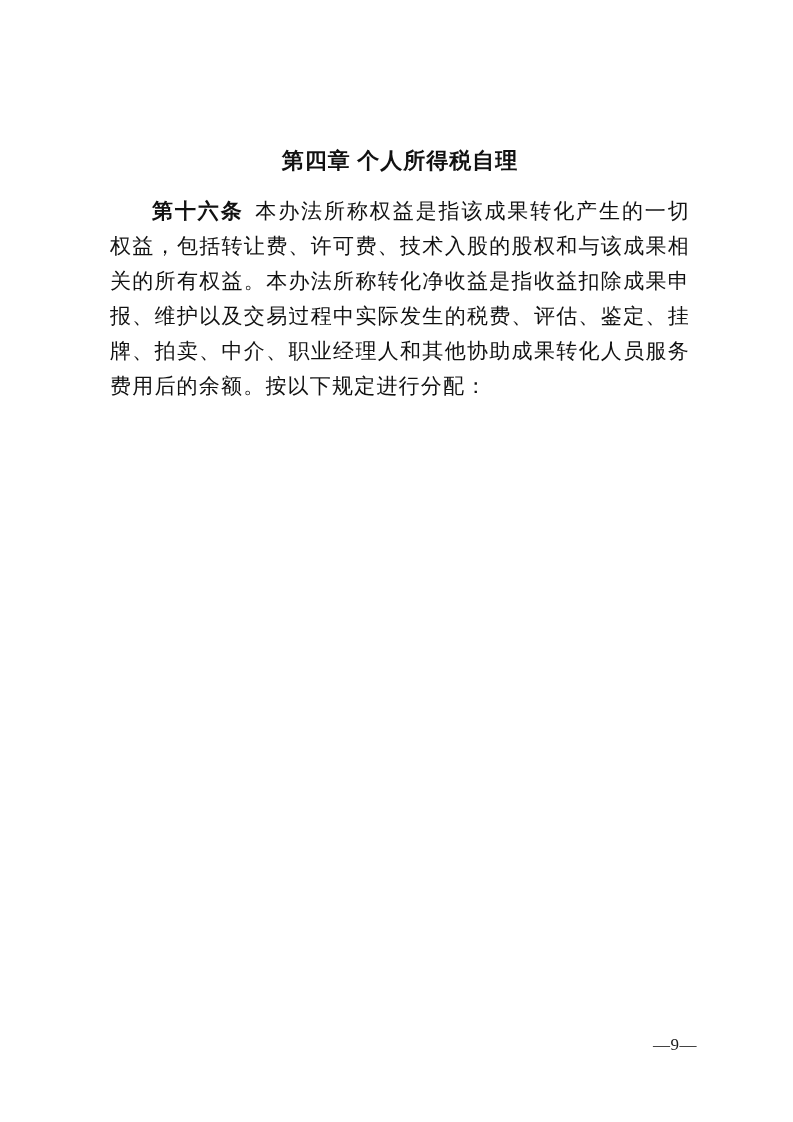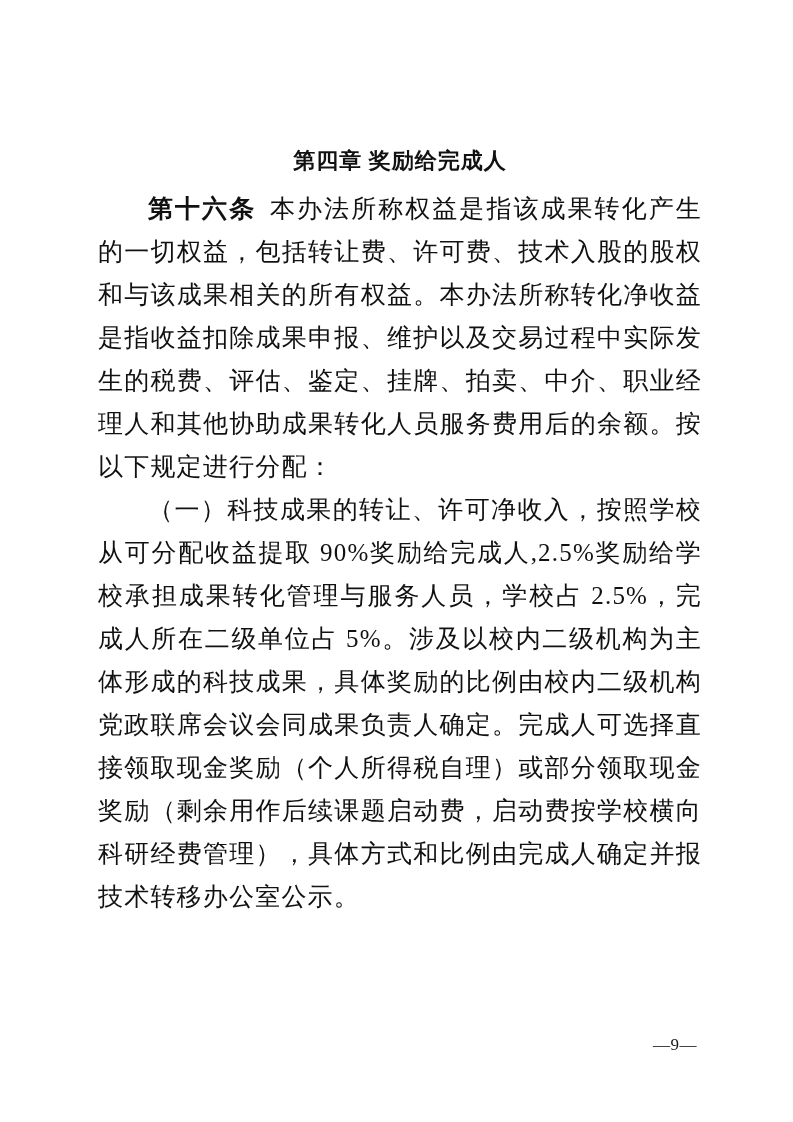--- a/index.html
+++ b/index.html
@@ -24,23 +24,23 @@
   }
   .chapter-heading {
     margin: 0 0 5px 0;
     font-size: 22px;
     font-weight: bold;
     text-align: center;
     line-height: 43px;
     letter-spacing: 1px;
   }
   .para {
-    margin: 0;
-    font-size: 25px;
-    line-height: 43px;
+    margin: 12px;
+    font-size: 21px;
+    line-height: 35px;
     letter-spacing: 1.2px;
     text-align: justify;
     text-indent: 2em;
     word-break: break-all;
   }
   .para-lead {
     font-weight: bold;
     padding-right: 0.55em;
   }
   .para-lead:empty {
@@ -53,22 +53,21 @@
     font-size: 17px;
     letter-spacing: 0.5px;
     color: #1a1a1a;
   }
 </style>
 </head>
 <body>
 
 <div class="page">
   <div class="content">
-    <h1 class="chapter-heading">第四章 奖励给完成人</h1>
+    <h1 class="chapter-heading">第四章 个人所得税自理</h1>
 
     <p class="para"><span class="para-lead">第十六条</span><span>本办法所称权益是指该成果转化产生的一切权益，包括转让费、许可费、技术入股的股权和与该成果相关的所有权益。本办法所称转化净收益是指收益扣除成果申报、维护以及交易过程中实际发生的税费、评估、鉴定、挂牌、拍卖、中介、职业经理人和其他协助成果转化人员服务费用后的余额。按以下规定进行分配：</span></p>
 
-    <p class="para"><span class="para-lead"></span><span>（一）科技成果的转让、许可净收入，按照学校从可分配收益提取 90%奖励给完成人,2.5%奖励给学校承担成果转化管理与服务人员，学校占 2.5%，完成人所在二级单位占 5%。涉及以校内二级机构为主体形成的科技成果，具体奖励的比例由校内二级机构党政联席会议会同成果负责人确定。完成人可选择直接领取现金奖励（个人所得税自理）或部分领取现金奖励（剩余用作后续课题启动费，启动费按学校横向科研经费管理），具体方式和比例由完成人确定并报技术转移办公室公示。</span></p>
 
   </div>
 
   <div class="page-number">—9—</div>
 </div>
 
 </body></html>

